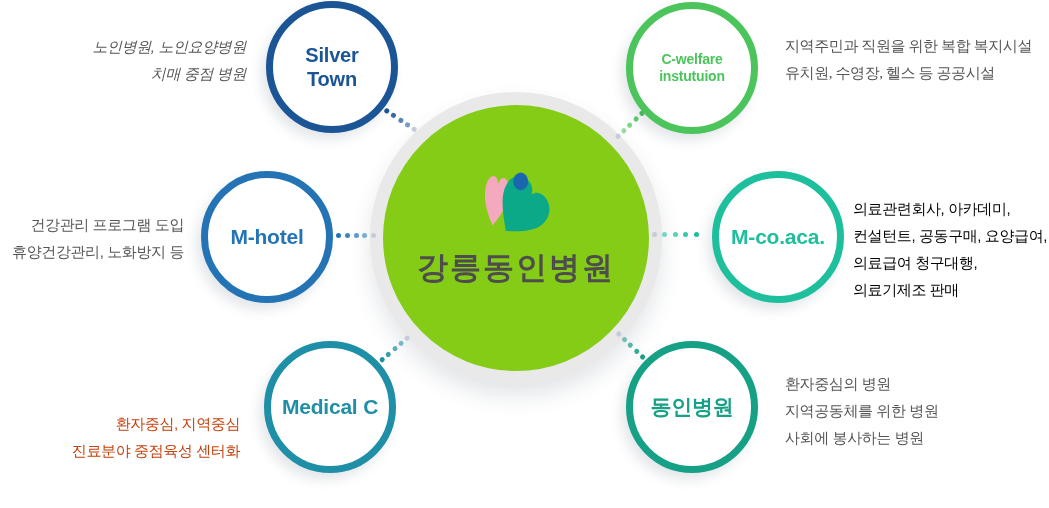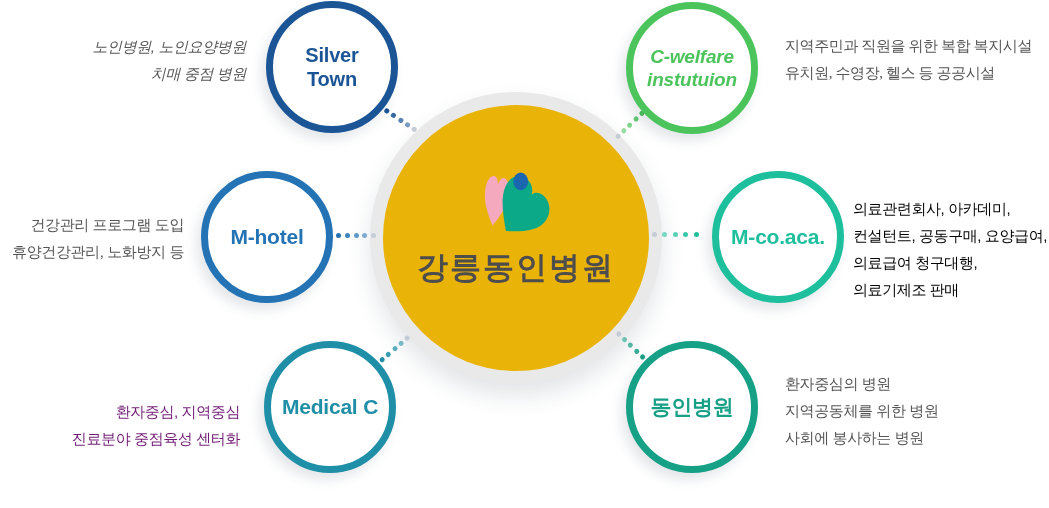--- a/index.html
+++ b/index.html
@@ -5,21 +5,21 @@
   html,body{margin:0;padding:0;background:#fff;}
   *{box-sizing:border-box;}
   .stage{
     position:relative;width:1049px;height:508px;background:#fff;overflow:hidden;
     font-family:"Liberation Sans","DejaVu Sans",sans-serif;
   }
 
   
   .ring{
     position:absolute;left:370px;top:92px;width:292px;height:292px;
-    border:13px solid #e9e9e9;border-radius:50%;background:#eab308;
+    border:13px solid #e9e9e9;border-radius:50%;background:#84cc16;
     box-shadow:0 12px 22px rgba(50,70,90,.14);
     display:flex;align-items:center;justify-content:center;
   }
   .center-content{display:flex;flex-direction:column;align-items:center;margin-top:-16px;}
   .center-logo{display:block;margin-bottom:12px;}
   .center-title{
     font-family:"Liberation Serif","DejaVu Serif",serif;
     font-size:31px;font-weight:700;letter-spacing:2px;white-space:nowrap;
   }
 
@@ -27,21 +27,21 @@
   .node{
     position:absolute;width:132px;height:132px;border:7px solid;border-radius:50%;
     background:#fff;display:flex;align-items:center;justify-content:center;text-align:center;
     box-shadow:-5px 7px 12px rgba(50,70,90,.13);
   }
   .node-label{font-weight:700;font-size:21px;line-height:1.22;letter-spacing:-0.2px;}
   .node-label span{display:block;}
   #node-silver-town{left:266px;top:1px;}
   #node-silver-town .node-label{font-size:20px;}
   #node-c-welfare{left:626px;top:2px;}
-  #node-c-welfare .node-label{font-size:19px;font-style:italic;}
+  #node-c-welfare .node-label{font-size:14px;}
   #node-m-hotel{left:201px;top:171px;}
   #node-m-co-aca{left:712px;top:171px;}
   #node-medical-c{left:264px;top:341px;}
   #node-dongin{left:626px;top:341px;}
 
   
   .connector{
     position:absolute;height:6px;display:flex;align-items:center;
     justify-content:space-between;transform-origin:0 50%;
   }
@@ -173,21 +173,21 @@
   <div class="desc" id="desc-m-hotel" style="color: rgb(85, 85, 85);">
     <div>건강관리 프로그램 도입</div>
     <div>휴양건강관리, 노화방지 등</div>
   </div>
   <div class="desc" id="desc-m-co-aca" style="color: #000000;">
     <div>의료관련회사, 아카데미,</div>
     <div>컨설턴트, 공동구매, 요양급여,</div>
     <div>의료급여 청구대행,</div>
     <div>의료기제조 판매</div>
   </div>
-  <div class="desc" id="desc-medical-c" style="color: #701a75;">
+  <div class="desc" id="desc-medical-c" style="color: #c2410c; margin-top: 12px;">
     <div>환자중심, 지역중심</div>
     <div>진료분야 중점육성 센터화</div>
   </div>
   <div class="desc" id="desc-dongin" style="color: rgb(85, 85, 85);">
     <div>환자중심의 병원</div>
     <div>지역공동체를 위한 병원</div>
     <div>사회에 봉사하는 병원</div>
   </div>
 
 </div>

